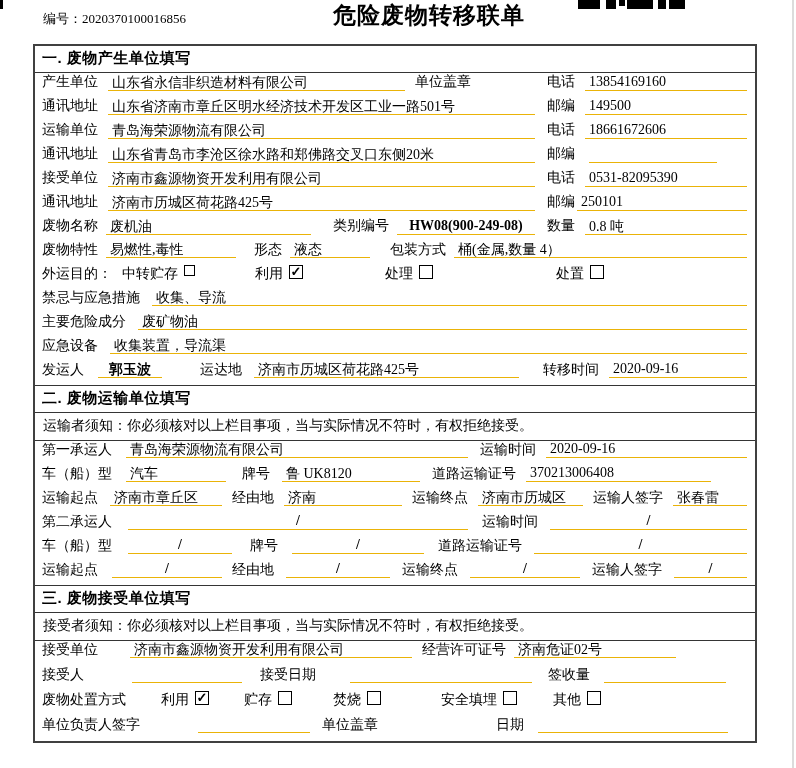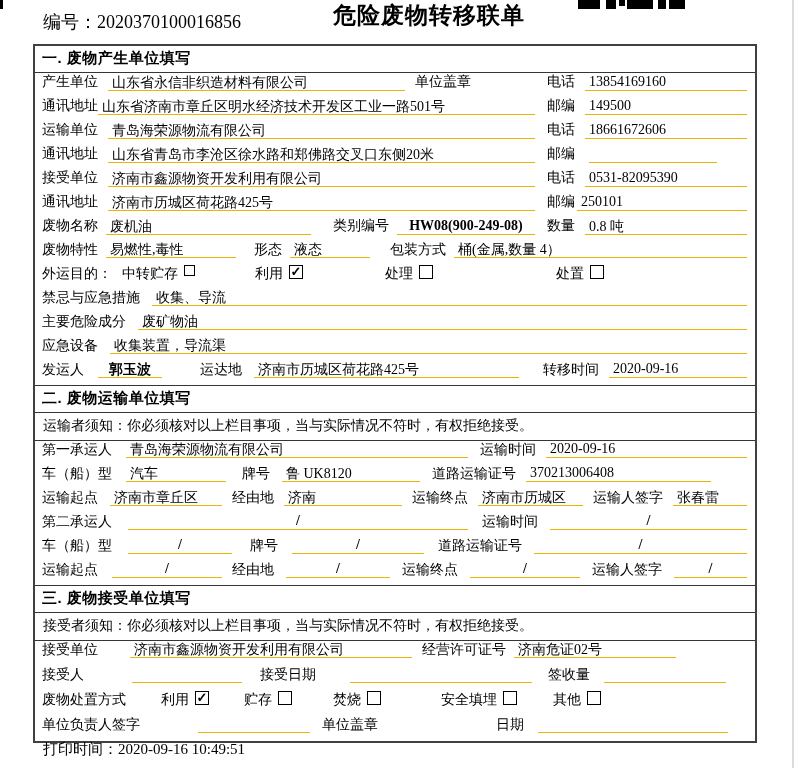--- a/index.html
+++ b/index.html
@@ -1,20 +1,20 @@
 <!DOCTYPE html>
 <html><head>
 <meta charset="utf-8">
 <style>
   html,body{margin:0;padding:0;background:#ffffff;}
   .page{position:relative;width:796px;height:768px;background:#ffffff;overflow:hidden;
         font-family:"Liberation Serif","DejaVu Serif",serif;color:#000;}
   .corner-mark{position:absolute;left:0;top:0;width:3px;height:9px;background:#000;}
   .edge-line{position:absolute;right:2px;top:0;width:2px;height:100%;background:#dcdcdc;}
-  .serial{position:absolute;left:43px;top:10px;font-size:18px;white-space:nowrap;}
+  .serial{position:absolute;left:43px;top:10px;font-size:13px;white-space:nowrap;}
   .doc-title{position:absolute;left:333px;top:0px;font-size:23px;font-weight:bold;letter-spacing:1px;
         font-family:"Liberation Sans","DejaVu Sans",sans-serif;white-space:nowrap;}
   .qr{position:absolute;left:578px;top:0;height:9px;display:flex;align-items:flex-start;}
   .qr span{display:block;background:#000;}
   .ftable{position:absolute;left:33px;top:44px;width:724px;border:2px solid #404040;box-sizing:border-box;background:#fff;}
   .sec{font-weight:bold;font-size:15px;padding:3px 0 4px 7px;border-bottom:1px solid #353535;
         font-family:"Liberation Sans","DejaVu Sans",sans-serif;letter-spacing:0.5px;}
   .sec.mid{border-top:1px solid #353535;}
   .note{font-size:14px;padding:4px 0 5px 8px;border-bottom:1px solid #353535;}
   .r{display:flex;align-items:flex-start;height:24px;padding:0 8px 3px 7px;font-size:14px;box-sizing:border-box;}
@@ -69,21 +69,21 @@
       </div>
       <div class="rt">
         <span class="l">电话</span>
         <span class="u g" style="margin-left:10px">13854169160</span>
       </div>
     </div>
 
     <div class="r">
       <div class="lf">
         <span class="l">通讯地址</span>
-        <span class="u gl" style="margin-left:0">山东省济南市章丘区明水经济技术开发区工业一路501号</span>
+        <span class="u gl" style="margin-left:10px">山东省济南市章丘区明水经济技术开发区工业一路501号</span>
       </div>
       <div class="rt">
         <span class="l">邮编</span>
         <span class="u g" style="margin-left:10px">149500</span>
       </div>
     </div>
 
     <div class="r">
       <div class="lf">
         <span class="l">运输单位</span>
@@ -300,17 +300,14 @@
       <span class="l">单位负责人签字</span>
       <span class="u" style="width:112px;margin-left:58px"></span>
       <span class="l" style="margin-left:12px">单位盖章</span>
       <span class="l" style="margin-left:118px">日期</span>
       <span class="u" style="width:190px;margin-left:14px"></span>
       <span class="fx"></span>
     </div>
 
   </div>
 
-  <div class="footer">
-    <span>打印时间：</span><span>2020-09-16 10:49:51</span>
-  </div>
 
 </div>
 
 </body></html>

